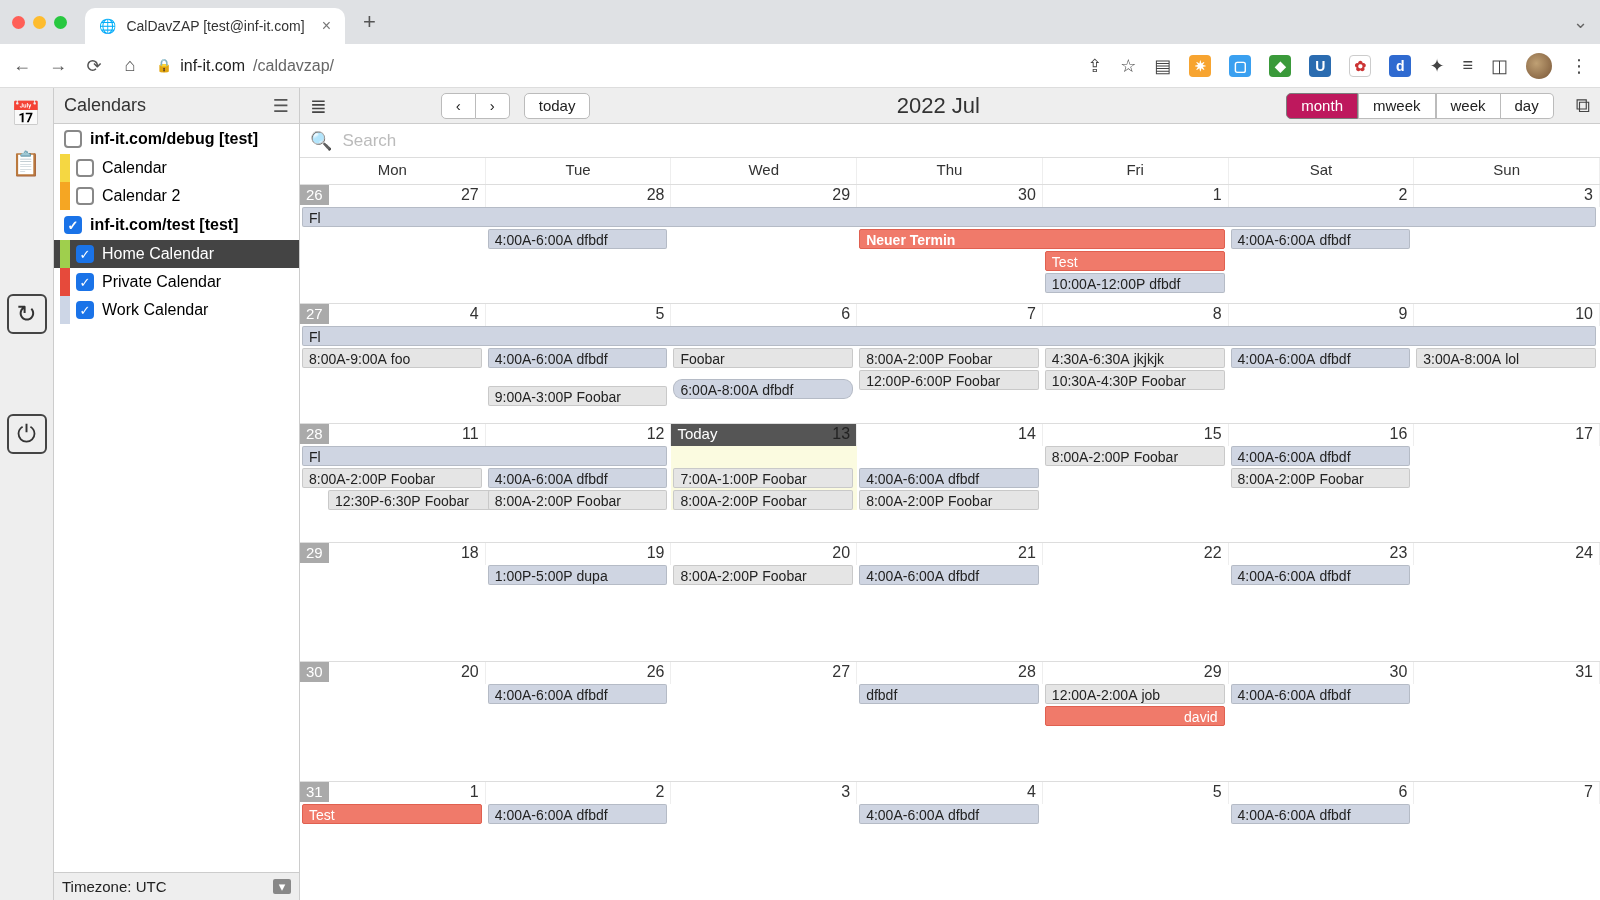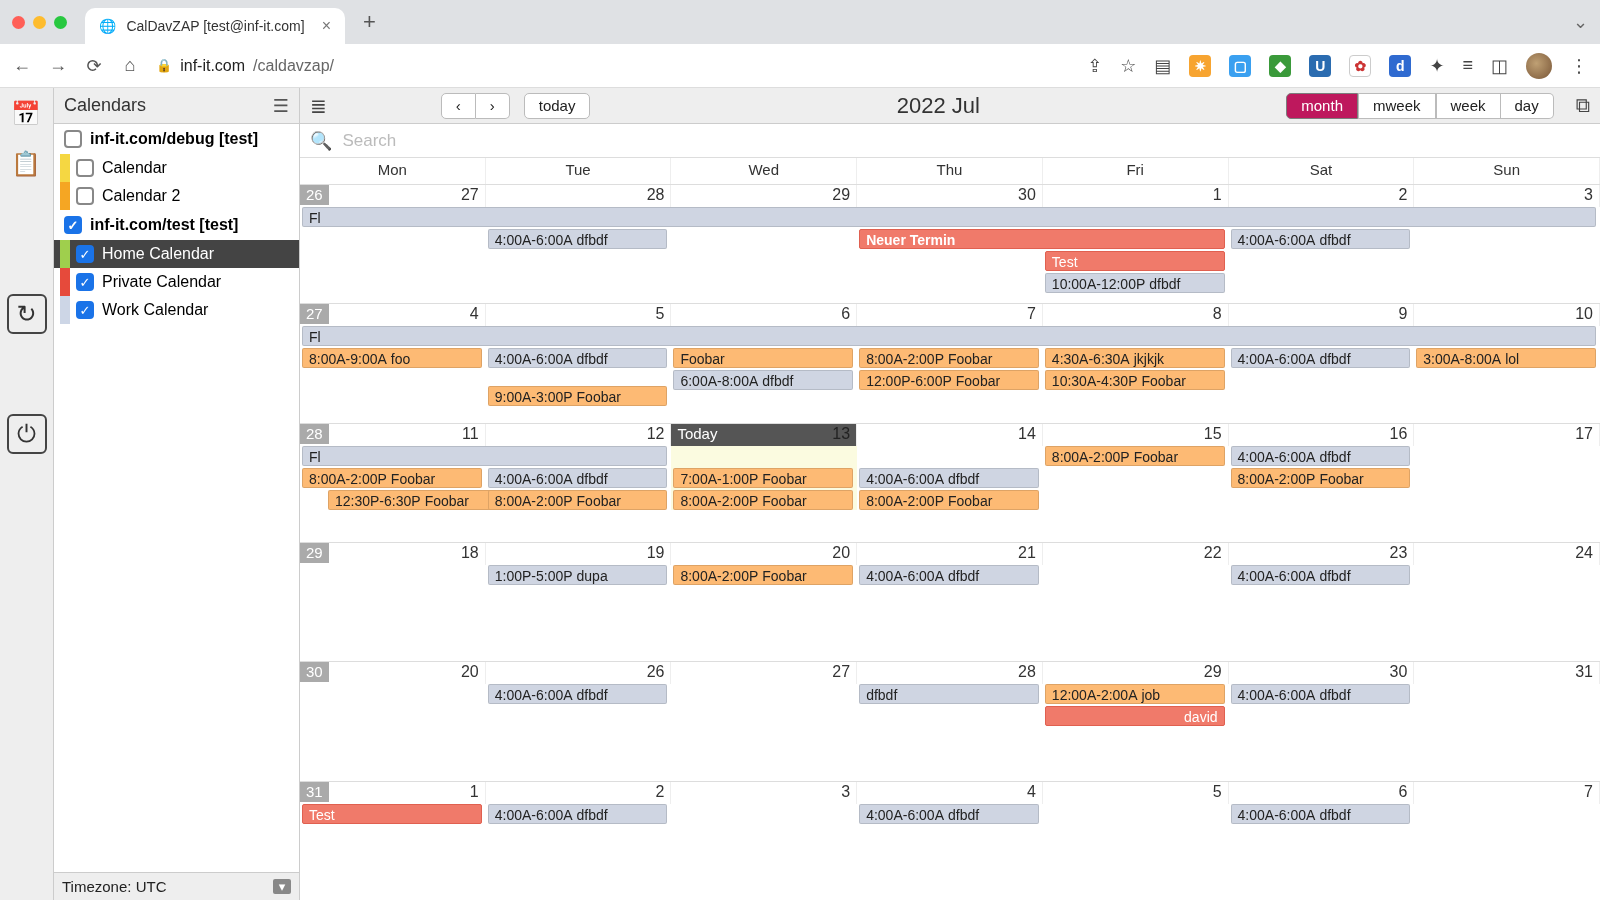--- a/index.html
+++ b/index.html
@@ -75,21 +75,21 @@
 .wknum { position: absolute; left: 0; top: 0; background: #aaa; color: #fff; font-size: 15px; padding: 0 6px; height: 20px; line-height: 20px; }
 .today-cell .daynum { color: #222; }
 .today-label { position: absolute; left: 6px; top: 1px; font-size: 15px; color: #fff; }
 .today-cell { background: #555; }
 .today-col-bg { position: absolute; top: 22px; height: 64px; background: #fbfbe0; }
 
 .events { position: absolute; left: 0; right: 0; top: 22px; }
 .ev { position: absolute; height: 20px; line-height: 20px; border-radius: 2px; font-size: 14px; padding: 0 6px; overflow: hidden; white-space: nowrap; text-overflow: ellipsis; border: 1px solid rgba(0,0,0,0.12); }
 .ev .time { font-weight: 400;  margin-right: 4px; }
 .col-blue  { background: #cfd5e2; color: #222; }
-.col-green { background: #fdba74; color: #222; }
+.col-green { background: #e5e5e5; color: #222; }
 .col-red   { background: #f07a6a; color: #fff; border-color: #e06050; }
 </style>
 </head>
 <body>
 
 <div class="browser-top">
   <div class="traffic">
     <div class="dot close"></div>
     <div class="dot min"></div>
     <div class="dot max"></div>
@@ -282,21 +282,21 @@
             <div class="events">
               <div class="ev col-blue" style="top: 0px; left: calc(0% + 2px); width: calc(100% - 6px);"><span>Fl</span></div>
               <div class="ev col-green" style="top: 22px; left: calc(0% + 2px); width: calc(14.2857% - 6px);"><span class="time">8:00A-9:00A</span><span>foo</span></div>
               <div class="ev col-blue" style="top: 22px; left: calc(14.2857% + 2px); width: calc(14.2857% - 6px);"><span class="time">4:00A-6:00A</span><span>dfbdf</span></div>
               <div class="ev col-green" style="top: 22px; left: calc(28.5714% + 2px); width: calc(14.2857% - 6px);"><span>Foobar</span></div>
               <div class="ev col-green" style="top: 22px; left: calc(42.8571% + 2px); width: calc(14.2857% - 6px);"><span class="time">8:00A-2:00P</span><span>Foobar</span></div>
               <div class="ev col-green" style="top: 22px; left: calc(57.1429% + 2px); width: calc(14.2857% - 6px);"><span class="time">4:30A-6:30A</span><span>jkjkjk</span></div>
               <div class="ev col-blue" style="top: 22px; left: calc(71.4286% + 2px); width: calc(14.2857% - 6px);"><span class="time">4:00A-6:00A</span><span>dfbdf</span></div>
               <div class="ev col-green" style="top: 22px; left: calc(85.7143% + 2px); width: calc(14.2857% - 6px);"><span class="time">3:00A-8:00A</span><span>lol</span></div>
               <div class="ev col-green" style="top: 60px; left: calc(14.2857% + 2px); width: calc(14.2857% - 6px);"><span class="time">9:00A-3:00P</span><span>Foobar</span></div>
-              <div class="ev col-blue" style="top: 44px; left: calc(28.5714% + 2px); width: calc(14.2857% - 6px);"><span class="time">6:00A-8:00A</span><span>dfbdf</span></div>
+              <div class="ev col-blue" style="top: 53px; left: calc(28.5714% + 2px); width: calc(14.2857% - 6px); border-radius: 9px;"><span class="time">6:00A-8:00A</span><span>dfbdf</span></div>
               <div class="ev col-green" style="top: 44px; left: calc(42.8571% + 2px); width: calc(14.2857% - 6px);"><span class="time">12:00P-6:00P</span><span>Foobar</span></div>
               <div class="ev col-green" style="top: 44px; left: calc(57.1429% + 2px); width: calc(14.2857% - 6px);"><span class="time">10:30A-4:30P</span><span>Foobar</span></div>
             </div>
           </div>
           <div class="week">
             <div class="datebar">
               <div>
                 <span class="daynum">11</span>
                 <span class="wknum">28</span>
               </div>

